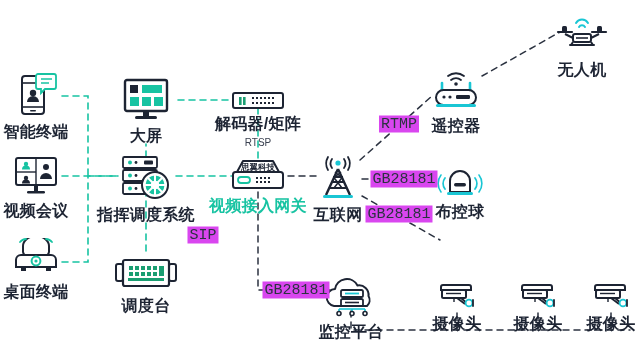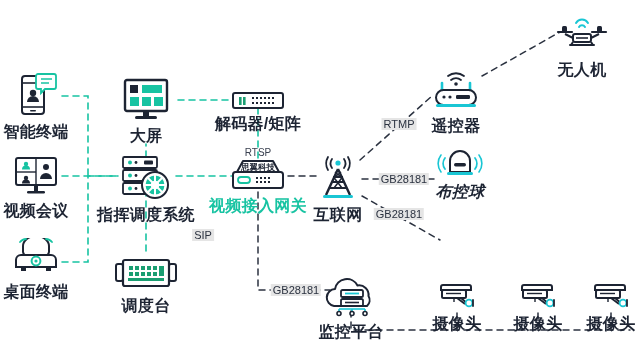--- a/index.html
+++ b/index.html
@@ -36,34 +36,35 @@
     font-size: 16px;
     font-weight: bold;
     color: #1d2433;
     white-space: nowrap;
     letter-spacing: 0.3px;
   }
   .node .lbl.teal {
     color: #17c3a2;
   }
   .node .sub {
-    margin-top: 12px;
+    margin-top: 2px;
     font-size: 10px;
     color: #3a4150;
     white-space: nowrap;
   }
   .edgelabel {
     position: absolute;
-    font-size: 11px;
+    font-size: 15px;
     color: #2b3240;
-    background: #e5e5e5;
+    background: #d946ef;
     padding: 0 2px;
     white-space: nowrap;
     z-index: 6;
     transform: translate(-50%, -50%);
+    font-family: Liberation Mono, monospace;
   }
   svg.links {
     position: absolute;
     left: 0; top: 0;
     width: 640px; height: 355px;
     z-index: 1;
   }
 </style>
 </head>
 <body>
@@ -317,21 +318,21 @@
         <line x1="40" y1="18" x2="54" y2="18" stroke="#1d2433" stroke-width="2.2" stroke-linecap="round"></line>
         <rect x="10" y="12" width="5" height="7" rx="1.5" fill="#1d2433"></rect>
         <rect x="45" y="12" width="5" height="7" rx="1.5" fill="#1d2433"></rect>
         <path d="M 18 31 h 24" stroke="#1d2433" stroke-width="2" stroke-linecap="round"></path>
         <path d="M 21 28 L 19 31 M 39 28 L 41 31" stroke="#1d2433" stroke-width="2"></path>
       </svg>
     </span>
     <span class="lbl">无人机</span>
   </div>
 
-  <div class="node" style="left:460px; top:146px;font-style:italic;">
+  <div class="node" style="left:460px; top:166px;">
     <span class="ico">
       <svg width="48" height="32" viewBox="0 0 48 32">
         <path d="M 14 26 v -11 a 10 10 0 0 1 20 0 v 11 z" fill="#fff" stroke="#1d2433" stroke-width="2"></path>
         <rect x="18" y="17" width="12" height="3.5" rx="1.7" fill="#1d2433"></rect>
         <rect x="11" y="26" width="26" height="3" rx="1.5" fill="#19c6d4"></rect>
         <path d="M 9 12 a 9 9 0 0 0 0 11" stroke="#19c6d4" stroke-width="1.8" fill="none" stroke-linecap="round"></path>
         <path d="M 5 9 a 14 14 0 0 0 0 17" stroke="#19c6d4" stroke-width="1.6" fill="none" stroke-linecap="round"></path>
         <path d="M 39 12 a 9 9 0 0 1 0 11" stroke="#19c6d4" stroke-width="1.8" fill="none" stroke-linecap="round"></path>
         <path d="M 43 9 a 14 14 0 0 1 0 17" stroke="#19c6d4" stroke-width="1.6" fill="none" stroke-linecap="round"></path>
       </svg>

